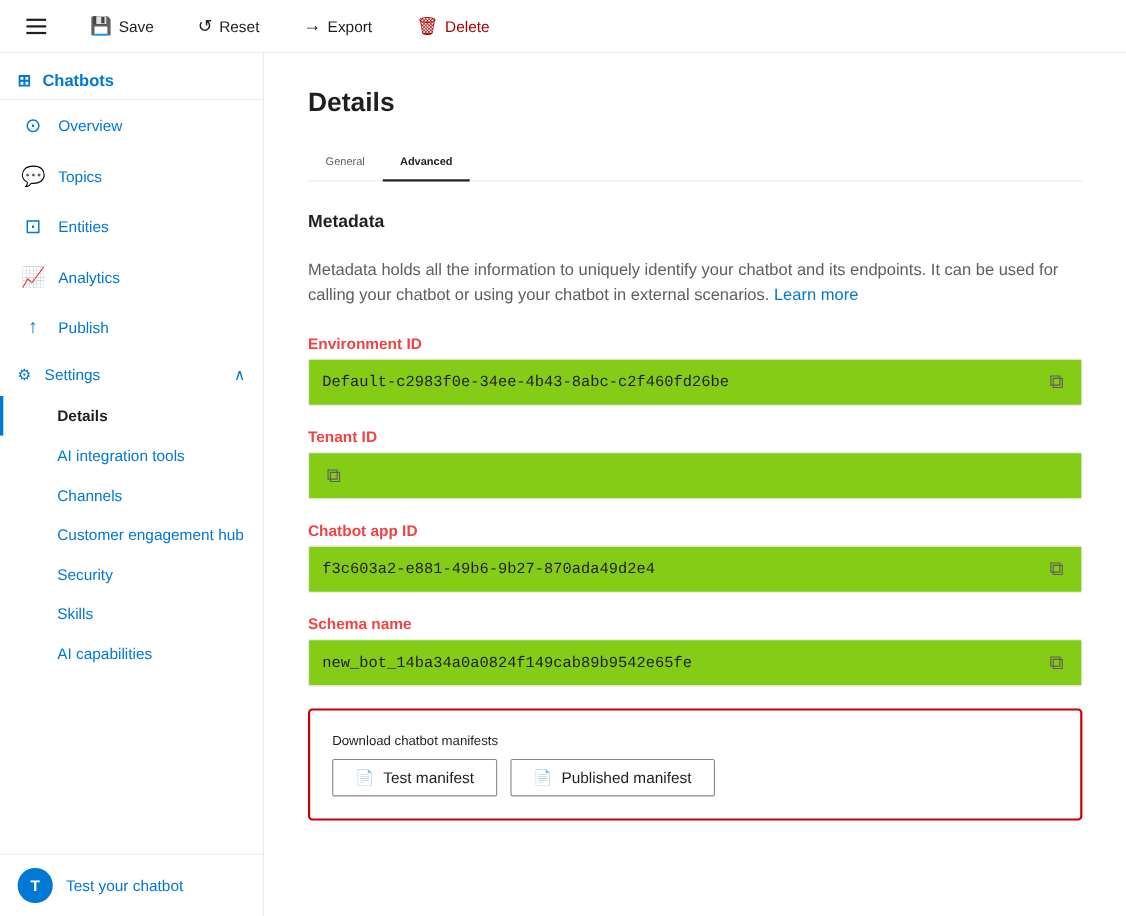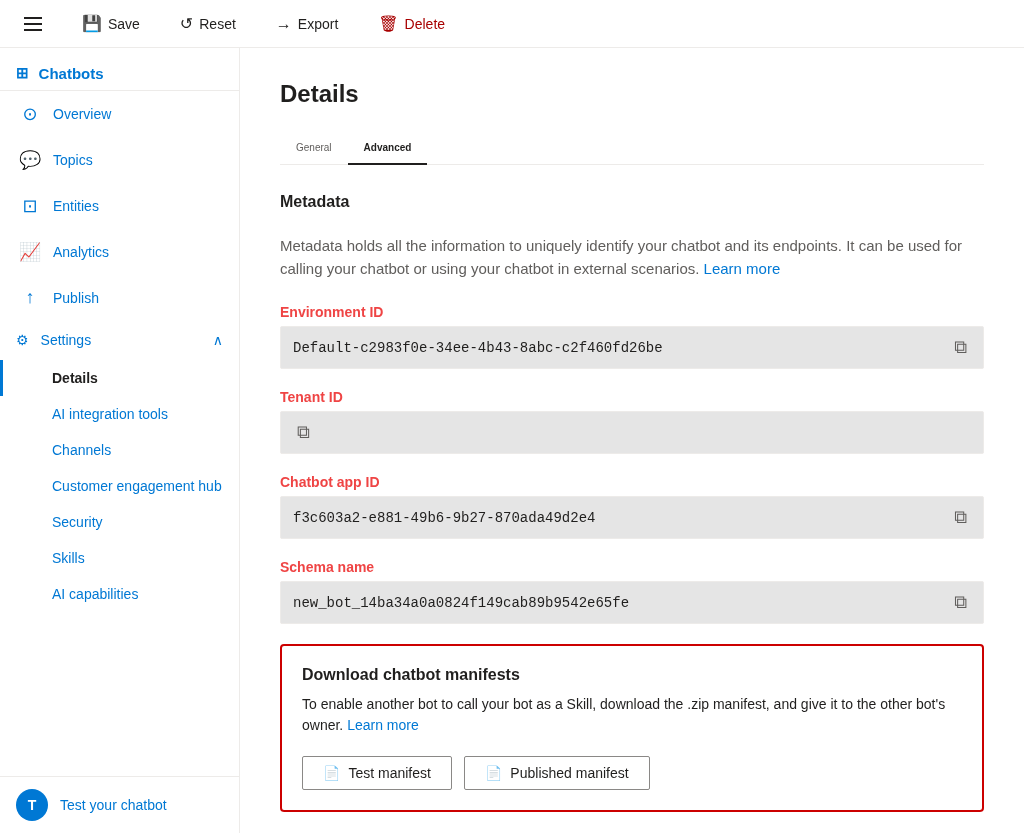--- a/index.html
+++ b/index.html
@@ -120,21 +120,21 @@
     .section-desc {
       font-size: 15px; color: #605e5c; margin-bottom: 24px; line-height: 1.5;
     }
     .section-desc a { color: #0078d4; text-decoration: none; }
 
     
     .field-group { margin-bottom: 20px; }
     .field-label { font-size: 14px; font-weight: 600; color: #ef4444; margin-bottom: 6px; }
     .field-value-row {
       display: flex; align-items: center;
-      background: #e5e5e5;
+      background: #84cc16;
       border: 1px solid #edebe9;
       border-radius: 2px;
       padding: 8px 12px;
     }
     .field-value {
       flex: 1; font-size: 14px; color: #201f1e; font-family: 'Courier New', monospace;
     }
     .copy-btn {
       background: none; border: none; cursor: pointer;
       padding: 2px 4px; color: #605e5c; font-size: 18px;
@@ -142,21 +142,21 @@
     }
 
     
     .download-section {
       border: 2px solid #cc0000;
       border-radius: 4px;
       padding: 20px;
       margin-top: 8px;
     }
     .download-title {
-      font-size: 16px; font-weight: 700; color: #201f1e; margin-bottom: 10px;
+      font-size: 12px; font-weight: 400; color: #201f1e; margin-bottom: 10px;
     }
     .download-desc {
       font-size: 14px; color: #201f1e; margin-bottom: 20px; line-height: 1.5;
     }
     .download-desc a { color: #0078d4; text-decoration: none; }
     .download-buttons {
       display: flex; gap: 12px;
     }
     .download-btn {
       display: flex; align-items: center; gap: 8px;
@@ -312,24 +312,20 @@
           <div class="field-label">Schema name</div>
           <div class="field-value-row">
             <span class="field-value">new_bot_14ba34a0a0824f149cab89b9542e65fe</span>
             <button class="copy-btn" title="Copy">⧉</button>
           </div>
         </div>
       </div>
 
     <div class="download-section">
       <div class="download-title">Download chatbot manifests</div>
-      <p class="download-desc">
-        <span>To enable another bot to call your bot as a Skill, download the .zip manifest, and give it to the other bot's owner.</span>
-        <a href="#">Learn more</a>
-      </p>
       <div class="download-buttons">
         <button class="download-btn">
           <span>📄</span>
           <span>Test manifest</span>
         </button>
         <button class="download-btn">
           <span>📄</span>
           <span>Published manifest</span>
         </button>
       </div>

